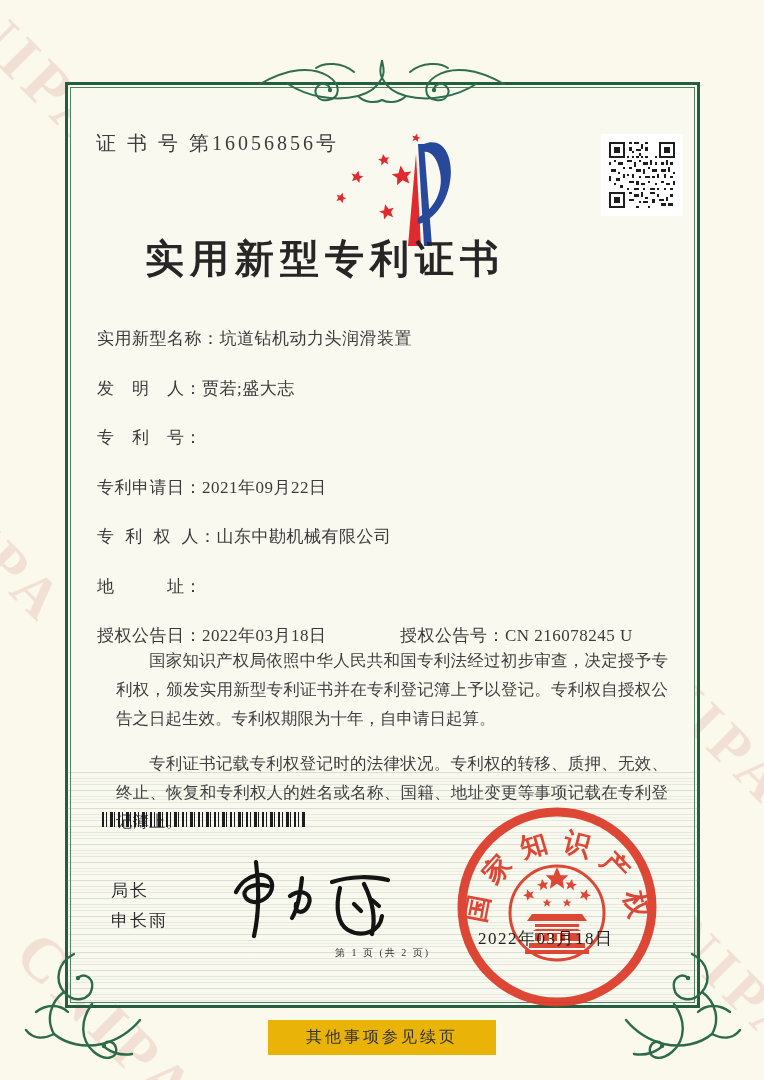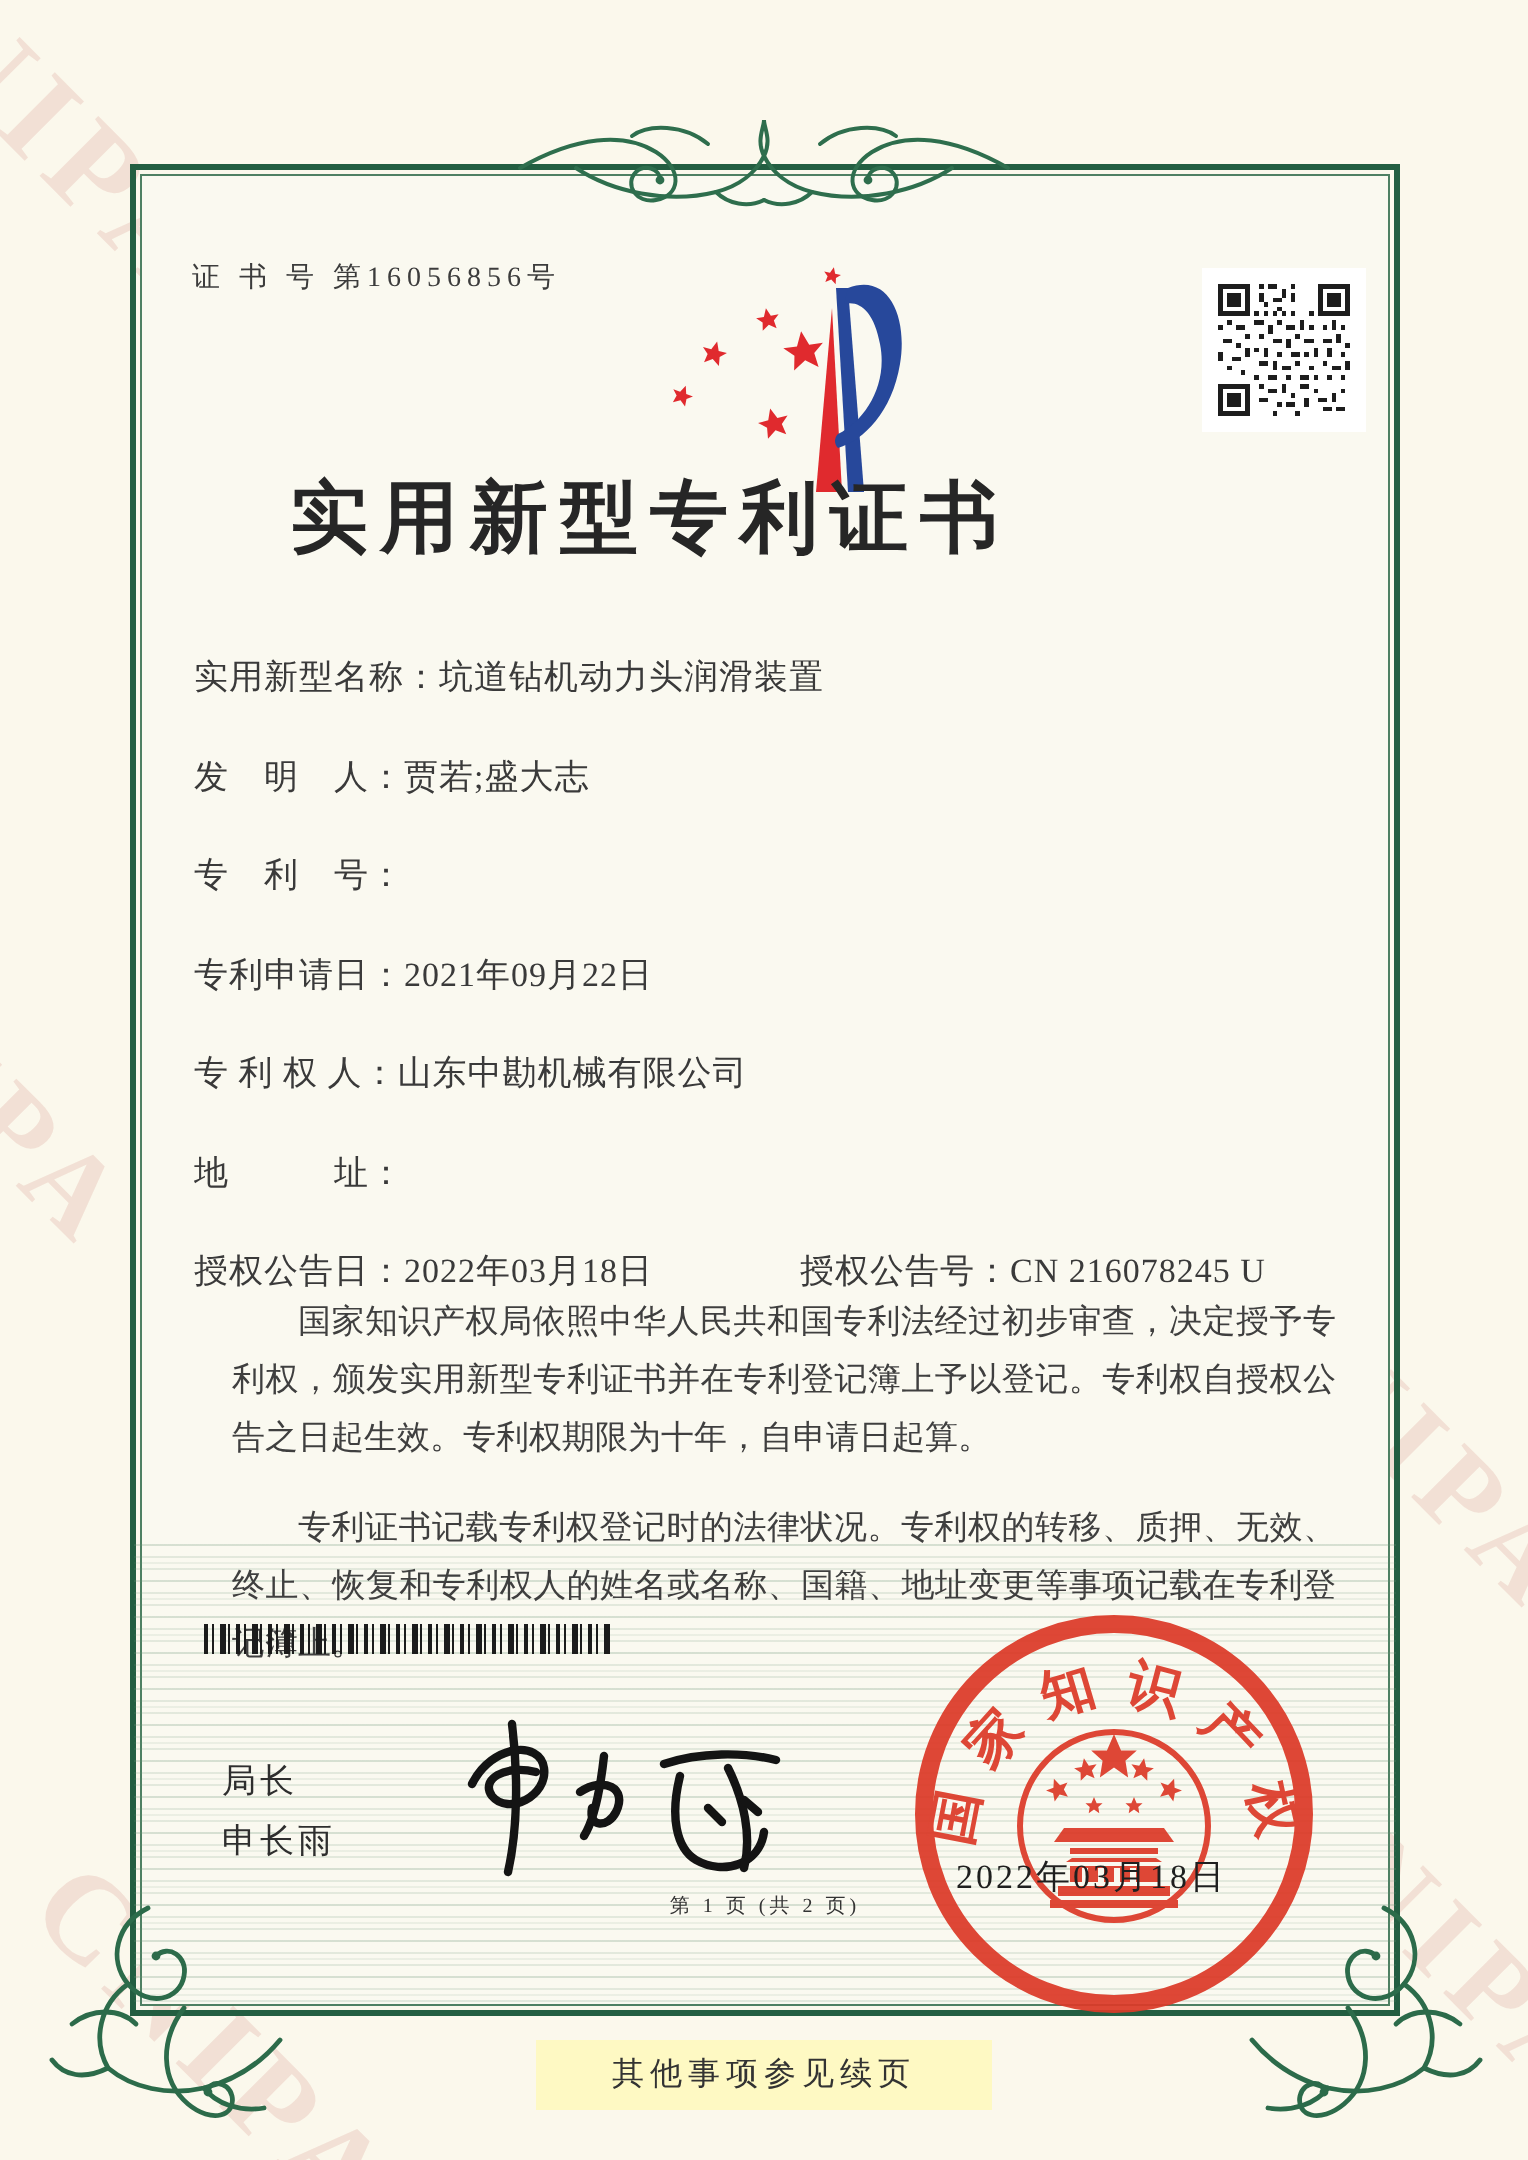--- a/index.html
+++ b/index.html
@@ -25,31 +25,31 @@
     background-color:#faf9f0;
   }
   .guilloche{
     position:absolute;left:67px;top:772px;width:631px;height:234px;z-index:2;
     background-image:
       repeating-linear-gradient(to bottom, rgba(104,146,117,0.16) 0 1px, rgba(104,146,117,0) 1px 6px),
       repeating-linear-gradient(to bottom, rgba(104,146,117,0.10) 0 1px, rgba(104,146,117,0) 1px 9px);
   }
   .ornament{position:absolute;z-index:4;}
   
-  .cert-no{position:absolute;left:96px;top:130px;font-size:14px;letter-spacing:3px;color:#3c3c3c;z-index:5;}
+  .cert-no{position:absolute;left:96px;top:130px;font-size:20px;letter-spacing:3px;color:#3c3c3c;z-index:5;}
   .logo{position:absolute;left:332px;top:124px;z-index:5;}
   .qr-box{position:absolute;left:601px;top:134px;width:82px;height:82px;background:#ffffff;z-index:5;display:flex;align-items:center;justify-content:center;}
   .title{
     position:absolute;left:65px;top:232px;width:520px;text-align:center;
     font-size:39px;font-weight:bold;letter-spacing:6px;color:#262626;z-index:5;
   }
   
   .rows{position:absolute;left:97px;top:327px;width:586px;z-index:5;font-size:17px;}
   .row{display:flex;margin-bottom:26.5px;letter-spacing:0.5px;white-space:nowrap;}
-  .row .lbl{flex:0 0 auto;}
+  .row .lbl{flex:0 0 auto;font-family:Liberation Mono, monospace;}
   .row .val{flex:0 0 auto;text-align:center;}
   .grant-row{display:flex;letter-spacing:0.5px;white-space:nowrap;align-items:center;}
   .grant-col2{position:absolute;left:303px;top:auto;}
   
   .body-text{
     position:absolute;left:100px;top:630px;width:584px;z-index:5;
     font-size:16.5px;line-height:29px;color:#3f3f3f;text-align:justify;
   }
   .body-text p{margin:16px;text-indent:2em;}
   
@@ -71,21 +71,21 @@
   .seal-date{
     position:absolute;left:478px;top:927px;z-index:7;
     font-size:17px;color:#1f1f1f;letter-spacing:1.5px;white-space:nowrap;
   }
   .page-info{
     position:absolute;left:65px;top:946px;width:635px;text-align:center;
     font-size:10px;color:#333;z-index:6;letter-spacing:2px;
   }
   .continuation{
     position:absolute;left:382px;top:1020px;transform:translateX(-50%);
-    background:#fef9c3;padding:7px 38px;font-size:16px;letter-spacing:3px;
+    background:#eab308;padding:7px 38px;font-size:16px;letter-spacing:3px;
     color:#333;z-index:5;white-space:nowrap;
   }
 </style>
 </head>
 <body>
 
 <div class="page">
 
   <div class="wm" style="left:-38px;top:-52px;font-size:64px;">CNIPA</div>
   <div class="wm" style="left:448px;top:298px;">CNIPA</div>

